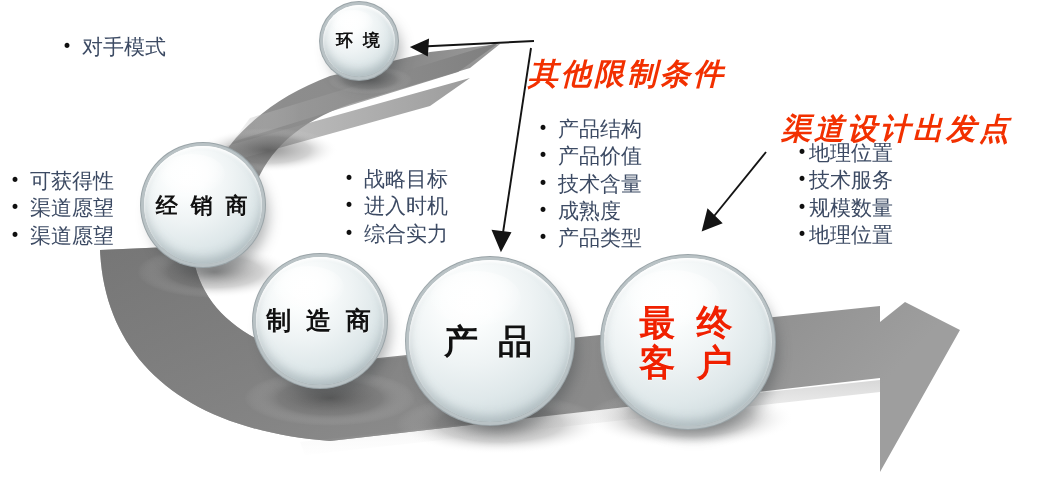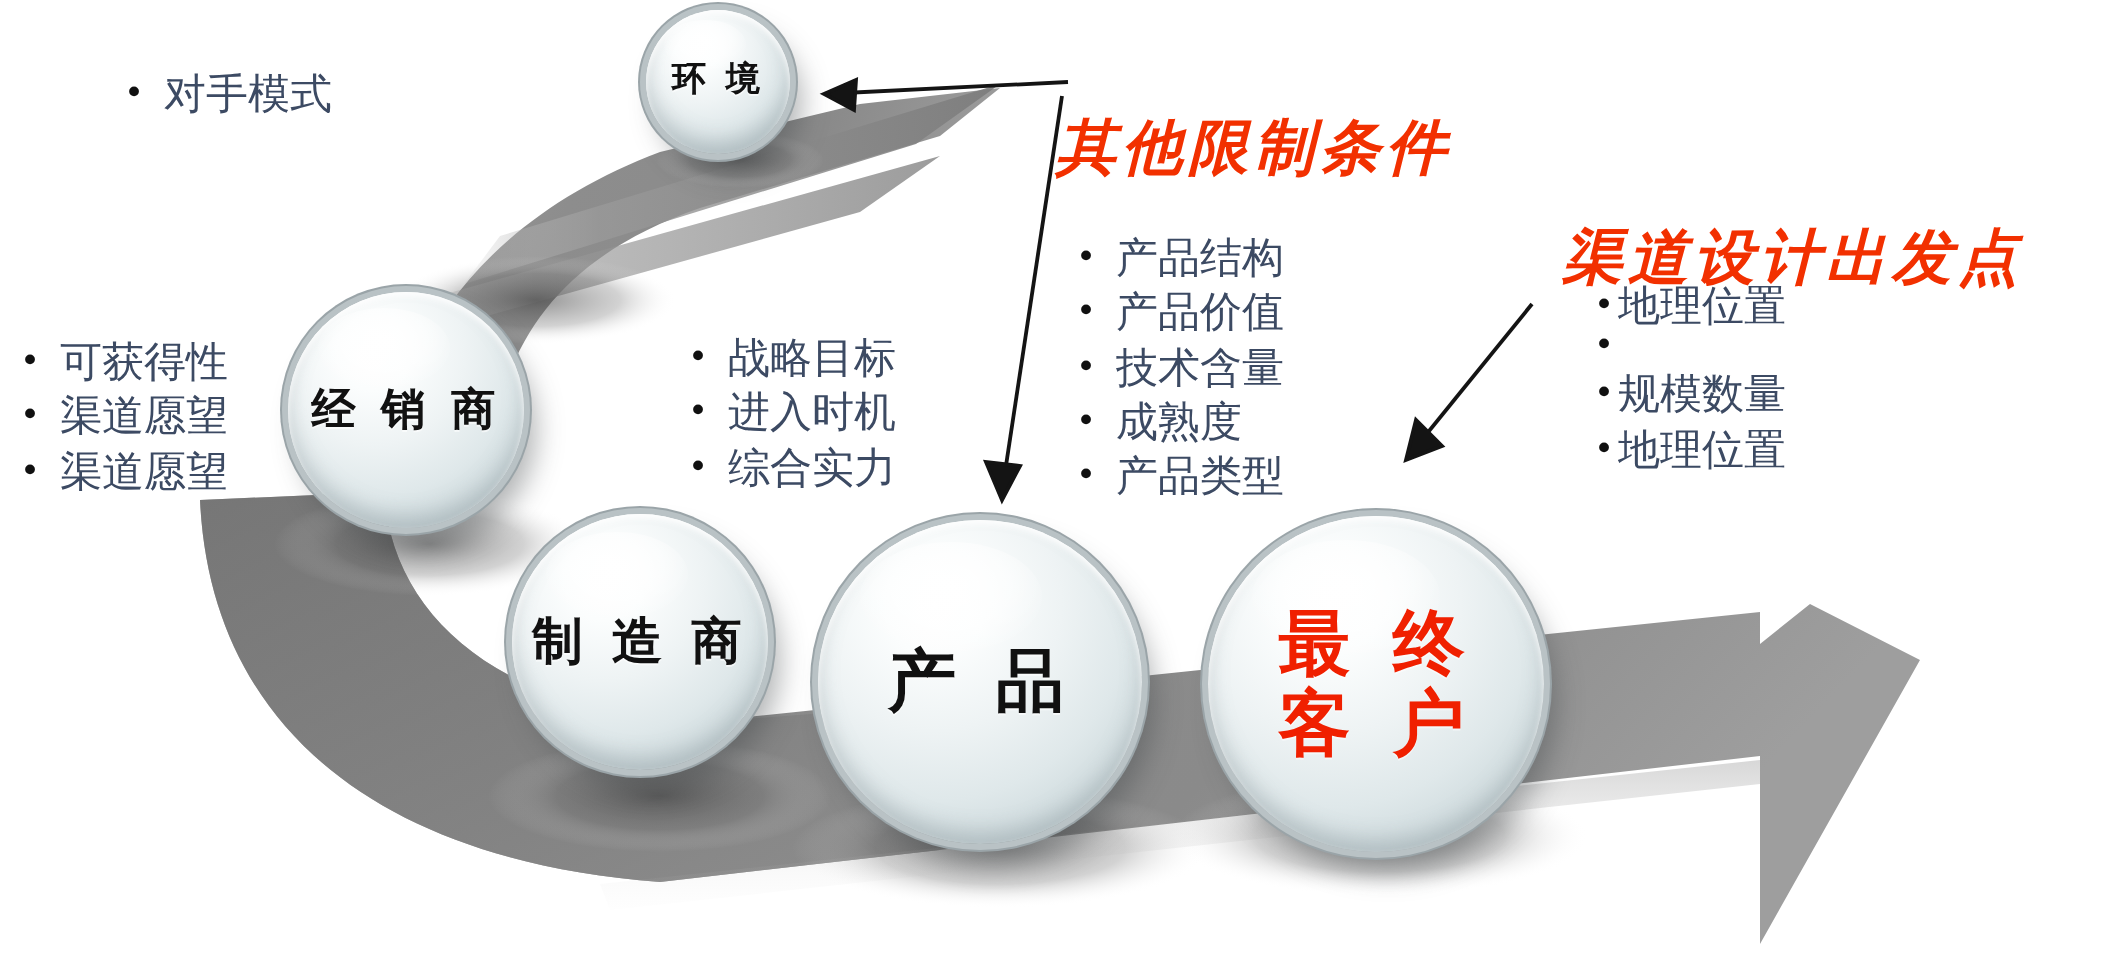--- a/index.html
+++ b/index.html
@@ -285,20 +285,21 @@
     </div>
   </div>
 
   <div class="bullets tight" style="left:797px; top:140px;">
     <div class="row">
       <span class="dot">•</span>
       <span>地理位置</span>
     </div>
     <div class="row">
       <span class="dot">•</span>
+      <span>技术服务</span>
     </div>
     <div class="row">
       <span class="dot">•</span>
       <span>规模数量</span>
     </div>
     <div class="row">
       <span class="dot">•</span>
       <span>地理位置</span>
     </div>
   </div>

